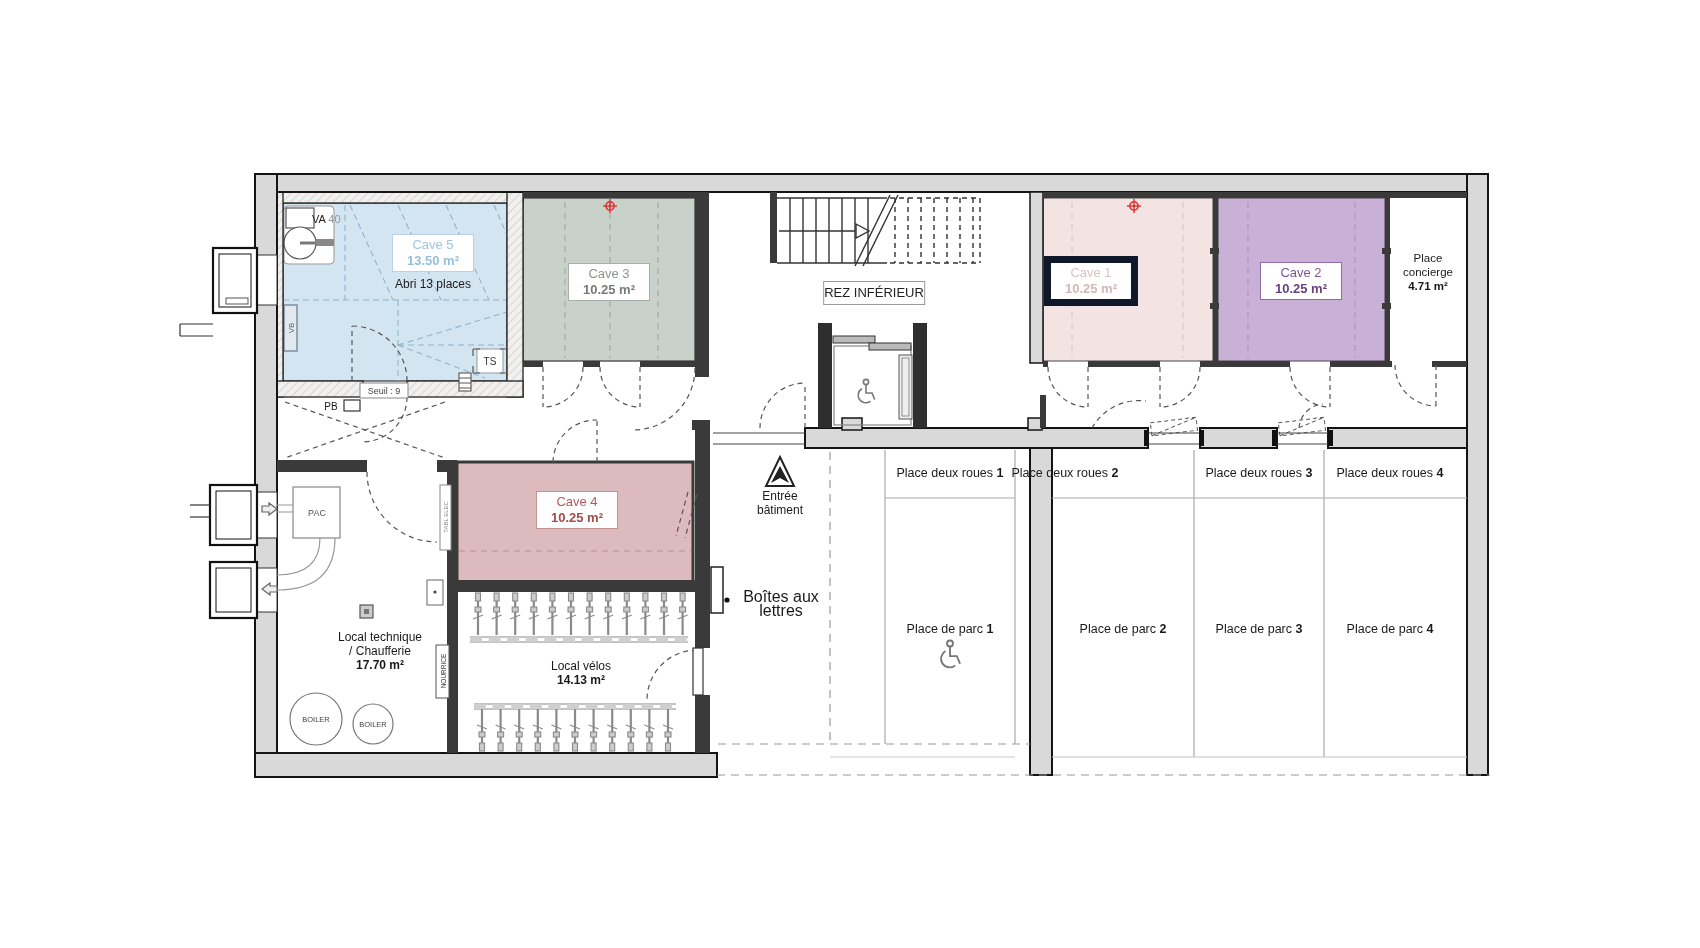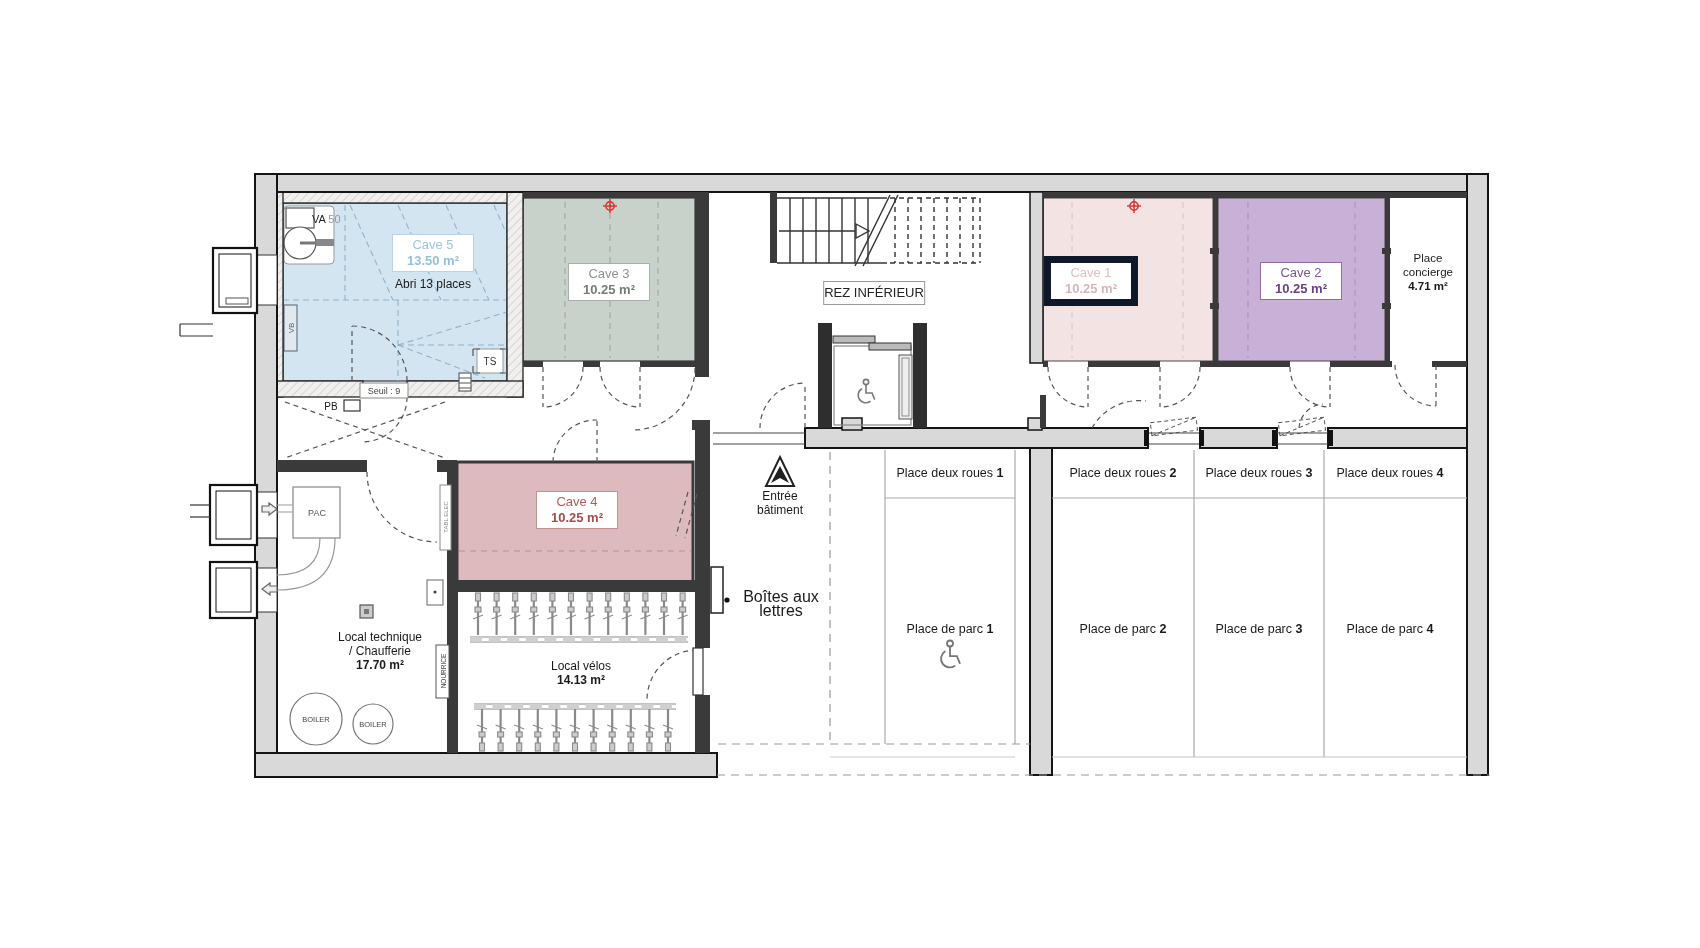--- a/index.html
+++ b/index.html
@@ -343,21 +343,21 @@
     <path d="M 473 349 h 7 M 473 349 v 7 M 507 349 h -7 M 507 349 v 7 M 473 373 h 7 M 473 373 v -7 M 507 373 h -7 M 507 373 v -7" stroke="#555" stroke-width="1.2" fill="none"></path>
     <rect x="459" y="373" width="12" height="18" fill="#fff" stroke="#555" stroke-width="1.1"></rect>
     <line x1="459" y1="378" x2="471" y2="378" stroke="#555"></line>
         <line x1="459" y1="383" x2="471" y2="383" stroke="#555"></line>
         <line x1="459" y1="388" x2="471" y2="388" stroke="#555"></line>
     <rect x="360" y="383" width="48" height="15" fill="#fff" stroke="#888" stroke-width="1"></rect>
     <rect x="344" y="400" width="16" height="11" fill="#fff" stroke="#333" stroke-width="1.2"></rect>
   </g>
 </svg>
 
-  <div class="lbl" style="left:312px;top:212px;transform:none;font-size:11px"><span style="color:#222">VA</span> <span style="color:#999">50</span></div>
+  <div class="lbl" style="left:312px;top:212px;transform:none;font-size:11px"><span style="color:#222">VA</span> <span style="color:#999">40</span></div>
 
   <div class="roombox" style="left:433px;top:253px;border:1px solid #bad2e4;">
     <div style="color:#a0c5df">Cave 5</div>
     <div class="bold" style="color:#96c0dc">13.50 m²</div>
   </div>
   <div class="lbl" style="left:433px;top:284px;font-size:12px">Abri 13 places</div>
 
   <div class="roombox" style="left:609px;top:282px;border:1px solid #a9aeaa;">
     <div style="color:#8c948d">Cave 3</div>
     <div class="bold" style="color:#747d75">10.25 m²</div>
@@ -403,21 +403,21 @@
     <div>/ Chaufferie</div>
     <div class="bold">17.70 m²</div>
   </div>
 
   <div class="lbl" style="left:581px;top:673px;font-size:12px;line-height:14px">
     <div>Local vélos</div>
     <div class="bold">14.13 m²</div>
   </div>
 
   <div class="lbl" style="left:950px;top:473px"><span>Place deux roues</span>&nbsp;<span class="bold">1</span></div>
-  <div class="lbl" style="left:1123px;top:473px"><span>Place deux roues</span>&nbsp;<span class="bold">2</span></div>
+  <div class="lbl" style="left:1065px;top:473px"><span>Place deux roues</span>&nbsp;<span class="bold">2</span></div>
   <div class="lbl" style="left:1259px;top:473px"><span>Place deux roues</span>&nbsp;<span class="bold">3</span></div>
   <div class="lbl" style="left:1390px;top:473px"><span>Place deux roues</span>&nbsp;<span class="bold">4</span></div>
   <div class="lbl" style="left:950px;top:629px"><span>Place de parc</span>&nbsp;<span class="bold">1</span></div>
   <div class="lbl" style="left:1123px;top:629px"><span>Place de parc</span>&nbsp;<span class="bold">2</span></div>
   <div class="lbl" style="left:1259px;top:629px"><span>Place de parc</span>&nbsp;<span class="bold">3</span></div>
   <div class="lbl" style="left:1390px;top:629px"><span>Place de parc</span>&nbsp;<span class="bold">4</span></div>
 
   <div class="lbl" style="left:384px;top:391px;font-size:9px;color:#444">Seuil : 9</div>
   <div class="lbl" style="left:331px;top:406px;font-size:10px">PB</div>
   <div class="lbl" style="left:490px;top:361px;font-size:10px;color:#333">TS</div>

